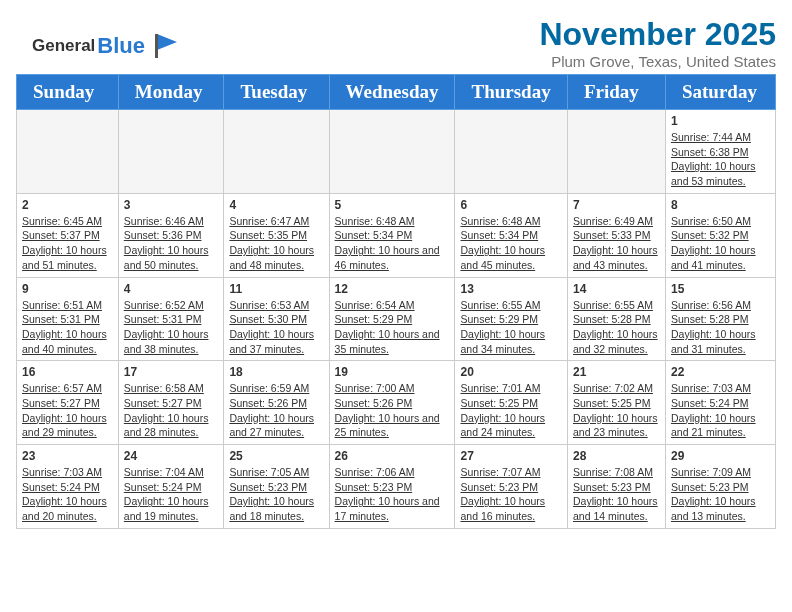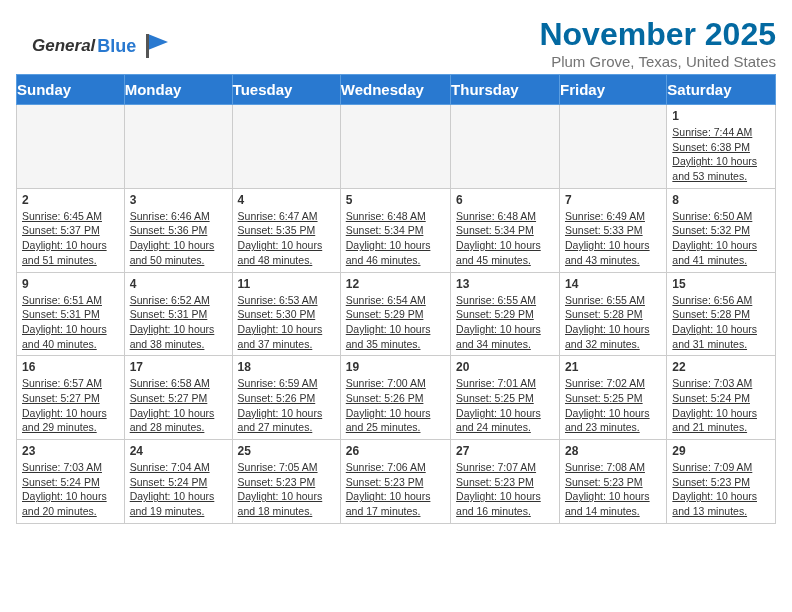--- a/index.html
+++ b/index.html
@@ -31,25 +31,26 @@
       align-items: center;
     }
     .calendar {
       width: 100%;
       border-collapse: collapse;
       border: 1px solid #ccc;
     }
     .calendar th {
       background-color: #2979d0;
       color: #fff;
-      font-size: 15px;
+      font-size: 19px;
       font-weight: bold;
-      padding: 6px 0;
+      padding: 6px 16px;
       text-align: left;
       border: 1px solid #5a9de0;
+      font-family: Liberation Serif, serif;
     }
     .calendar td {
       vertical-align: top;
       border: 1px solid #ccc;
       padding: 4px 5px;
       width: 113px;
       min-height: 70px;
       font-size: 11px;
       color: #333;
       background: #fff;
@@ -70,22 +71,22 @@
     }
   </style>
 </head>
 <body>
 
 <div style="position:relative;">
 
   <div class="logo-area">
     <div style="display:flex;flex-direction:column;align-items:flex-start;">
       <div style="display:flex;align-items:center;">
-        <span style="font-size:17px;font-weight:bold;color:#333;font-style:italic;">General</span>
-        <span style="font-size:18px;font-weight:bold;color:#2979d0;margin-left:2px;">Blue</span>
+        <span style="font-size:17px;font-weight:bold;color:#333;">General</span>
+        <span style="font-size:22px;font-weight:bold;color:#2979d0;margin-left:2px;">Blue</span>
 
         <svg width="30" height="28" viewBox="0 0 30 28" style="margin-left:4px;">
           <polygon points="8,2 28,10 8,18" fill="#2979d0"></polygon>
           <rect x="6" y="2" width="3" height="24" fill="#555"></rect>
         </svg>
       </div>
     </div>
   </div>
 
   <div class="header">

